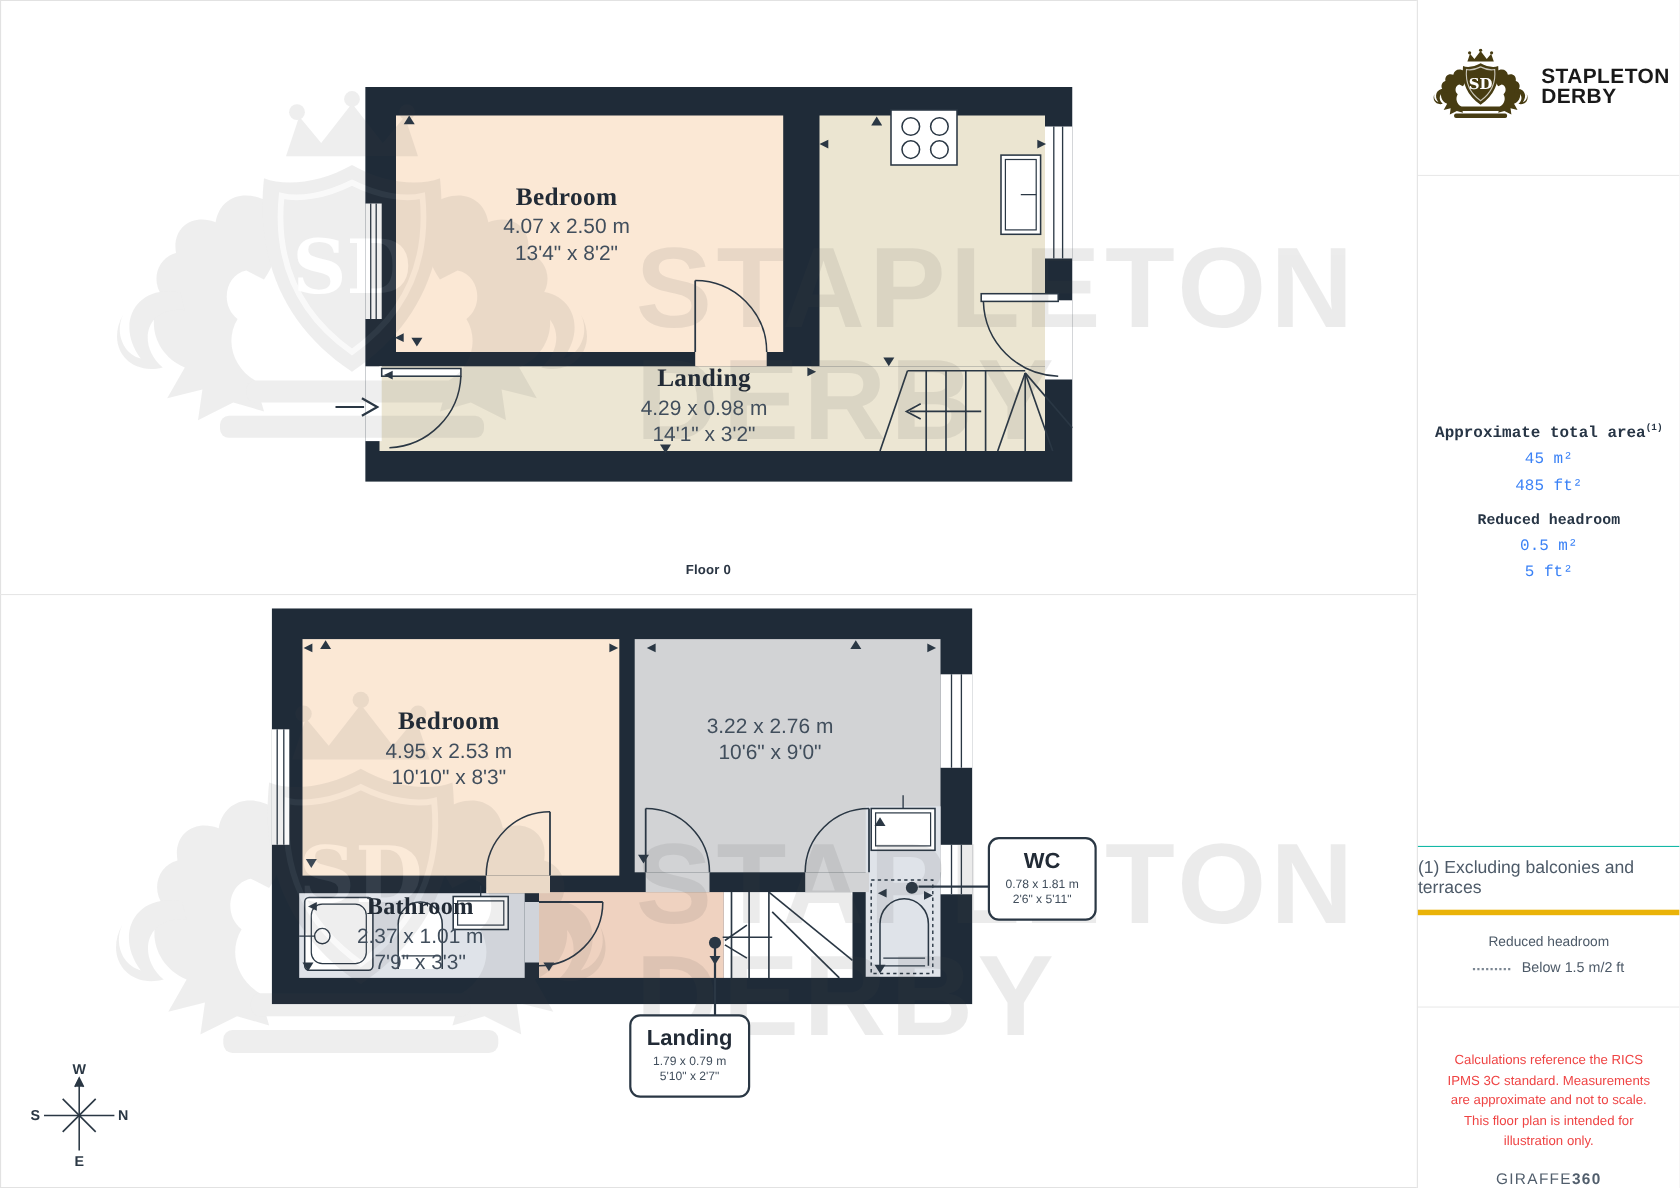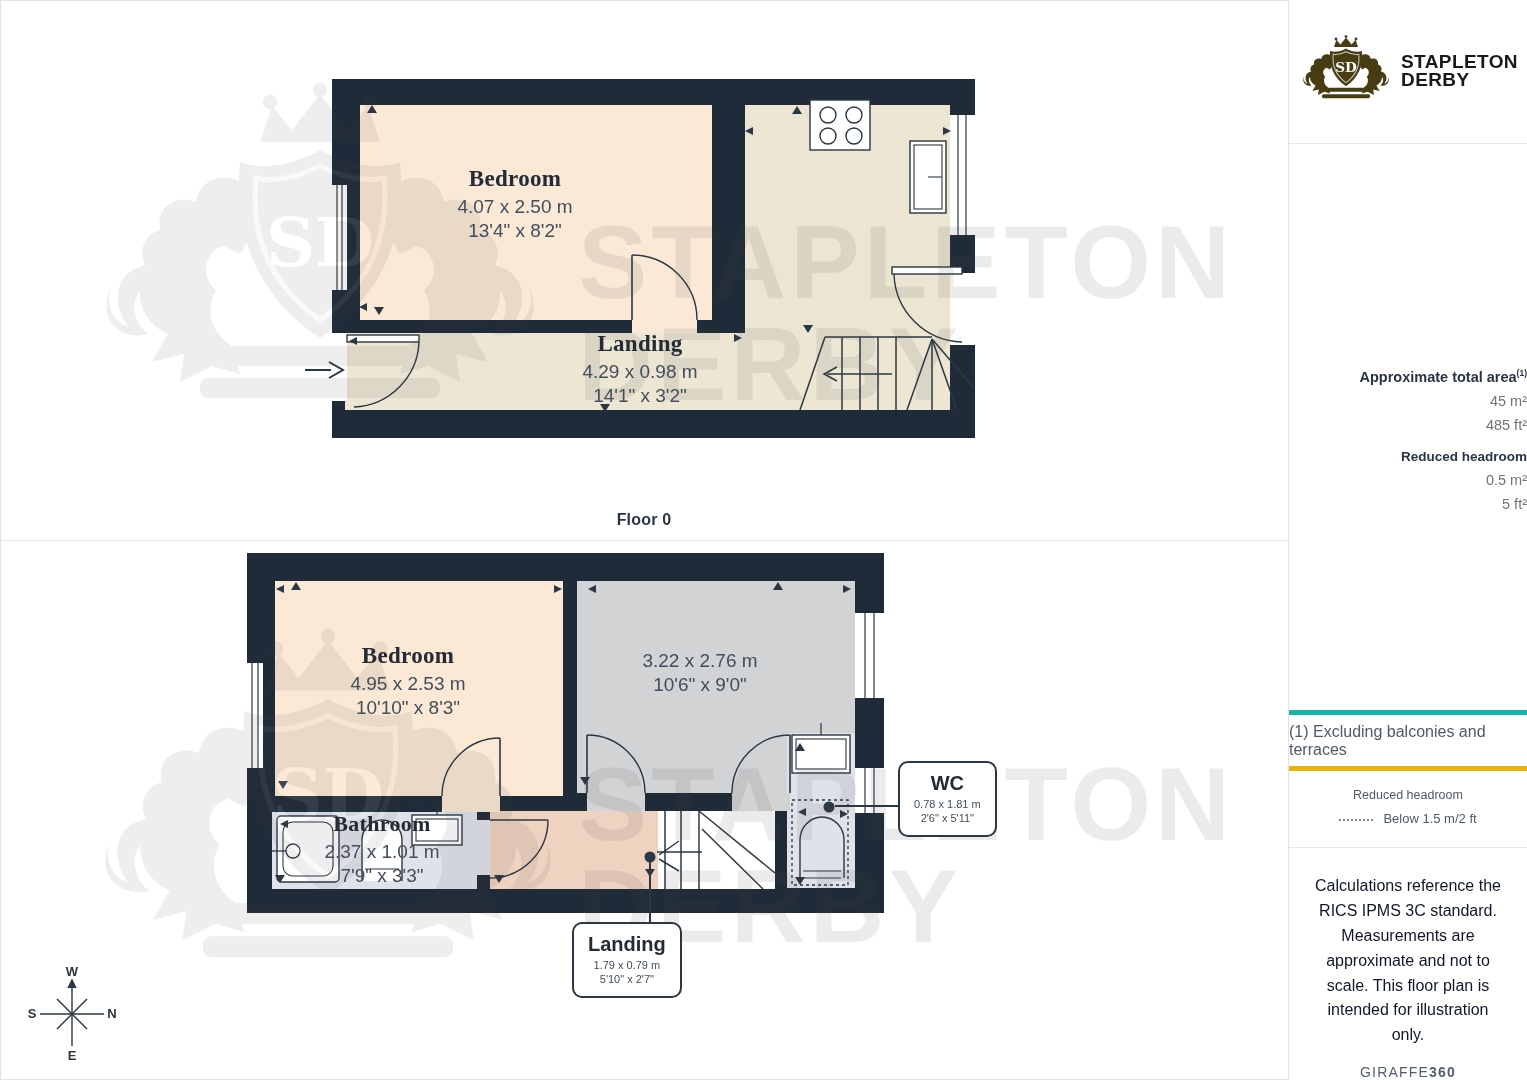--- a/index.html
+++ b/index.html
@@ -7,52 +7,52 @@
     --room_gray:#d2d3d5; --bathroom:#dfe3e9; --landing:#efd2c0; --line:#2a3744;
     --brand_gold:#473c12; --text_dark:#222b36; --text_dim:#414e5c;
   }
   html,body{margin:0;padding:0;background:#fff;}
   body{font-family:"Liberation Sans","DejaVu Sans",sans-serif;}
   .canvas{position:relative;width:1527px;height:1080px;background:#fff;overflow:hidden;
           box-shadow:inset 0 0 0 1px #e2e2e2;}
   .main{position:absolute;left:0;top:0;width:1288px;height:1080px;overflow:hidden;}
   .plan{position:absolute;z-index:1;}
   .floor-divider{position:absolute;left:0;top:540px;width:1288px;height:1px;background:#e6e6e6;z-index:2;}
-  .floor-label{position:absolute;left:0;width:1288px;text-align:center;font-size:16px;
+  .floor-label{position:absolute;left:0;width:1288px;text-align:center;font-size:12px;
                font-weight:700;color:#2a3543;z-index:2;letter-spacing:.2px;}
   .wm{position:absolute;z-index:3;pointer-events:none;}
   .wm-text{font-weight:700;font-size:104px;letter-spacing:4px;color:#4a4a4a;opacity:.10;line-height:1;white-space:nowrap;}
   .wm-crest{color:#4a4a4a;opacity:.09;}
   .room-label{position:absolute;transform:translate(-50%,-50%);text-align:center;z-index:4;white-space:nowrap;}
   .room-name{font-size:23px;font-weight:700;color:var(--text_dark);letter-spacing:.3px;margin-bottom:3px;font-family:Liberation Serif, serif;}
   .room-name:empty{display:none;}
   .room-dim{font-size:19px;color:var(--text_dim);line-height:1.24;}
   .callout{position:absolute;z-index:5;background:#fff;border:2px solid var(--line);border-radius:10px;
            text-align:center;padding:9px 14px;white-space:nowrap;}
   .co-name{font-size:20px;font-weight:700;color:var(--text_dark);margin-bottom:2px;}
   .co-dim{font-size:11px;color:var(--text_dim);line-height:1.3;}
   .leader{position:absolute;background:var(--line);z-index:4;}
   .sidebar{position:absolute;left:1288px;top:0;width:239px;height:1080px;background:#fff;
            border-left:1px solid #e3e3e3;z-index:6;box-sizing:border-box;display:flex;flex-direction:column;}
   .sb-sec{box-sizing:border-box;width:100%;}
   .sb-logo{height:160px;border-bottom:1px solid #e9e9e9;display:flex;align-items:center;justify-content:center;gap:7px;}
   .logo-text{font-size:19px;font-weight:800;color:#191919;line-height:.98;letter-spacing:.4px;}
-  .sb-area{height:610px;border-bottom:5px solid #14b8a6;text-align:right;padding-top:224px;}
+  .sb-area{height:610px;border-bottom:1px solid #14b8a6;text-align:center;padding-top:224px;font-family:Liberation Mono, monospace;}
   .sb-h{font-size:14.5px;font-weight:800;color:#273545;}
   .sb-h sup{font-size:8.5px;}
-  .sb-v{font-size:14.5px;color:#737373;margin-top:8px;}
+  .sb-v{font-size:14.5px;color:#3b82f6;margin-top:8px;}
   .sb-h2{font-size:13.5px;font-weight:800;color:#273545;margin-top:16px;}
   .sb-footnote{height:62px;border-bottom:5px solid #eab308;display:flex;align-items:center;justify-content:center;
                font-size:16px;color:#4d5a68;}
   .sb-legend{height:84px;border-bottom:1px solid #e9e9e9;text-align:center;padding-top:17px;}
   .legend-title{font-size:12.5px;color:#4d5a68;}
   .legend-row{margin-top:9px;font-size:13px;color:#4d5a68;}
   .dash{display:inline-block;width:34px;border-top:2px dotted #7c8793;vertical-align:middle;margin-right:10px;}
   .sb-disclaimer{flex:1;text-align:center;padding-top:22px;}
-  .disc-text{width:198px;margin:4px auto;font-size:16px;line-height:1.55;color:#0f172a;}
+  .disc-text{width:198px;margin:16px auto;font-size:12px;line-height:1.55;color:#ef4444;}
   .credit{margin-top:16px;font-size:14px;letter-spacing:1.2px;color:#515e6c;}
   .credit b{font-weight:700;}
   .compass{position:absolute;left:26px;top:966px;z-index:2;}
   svg text.svg-label{font-family:"Liberation Sans",sans-serif;}
 </style>
 </head>
 <body>
 
 <svg width="0" height="0" style="position:absolute">
   <defs>

